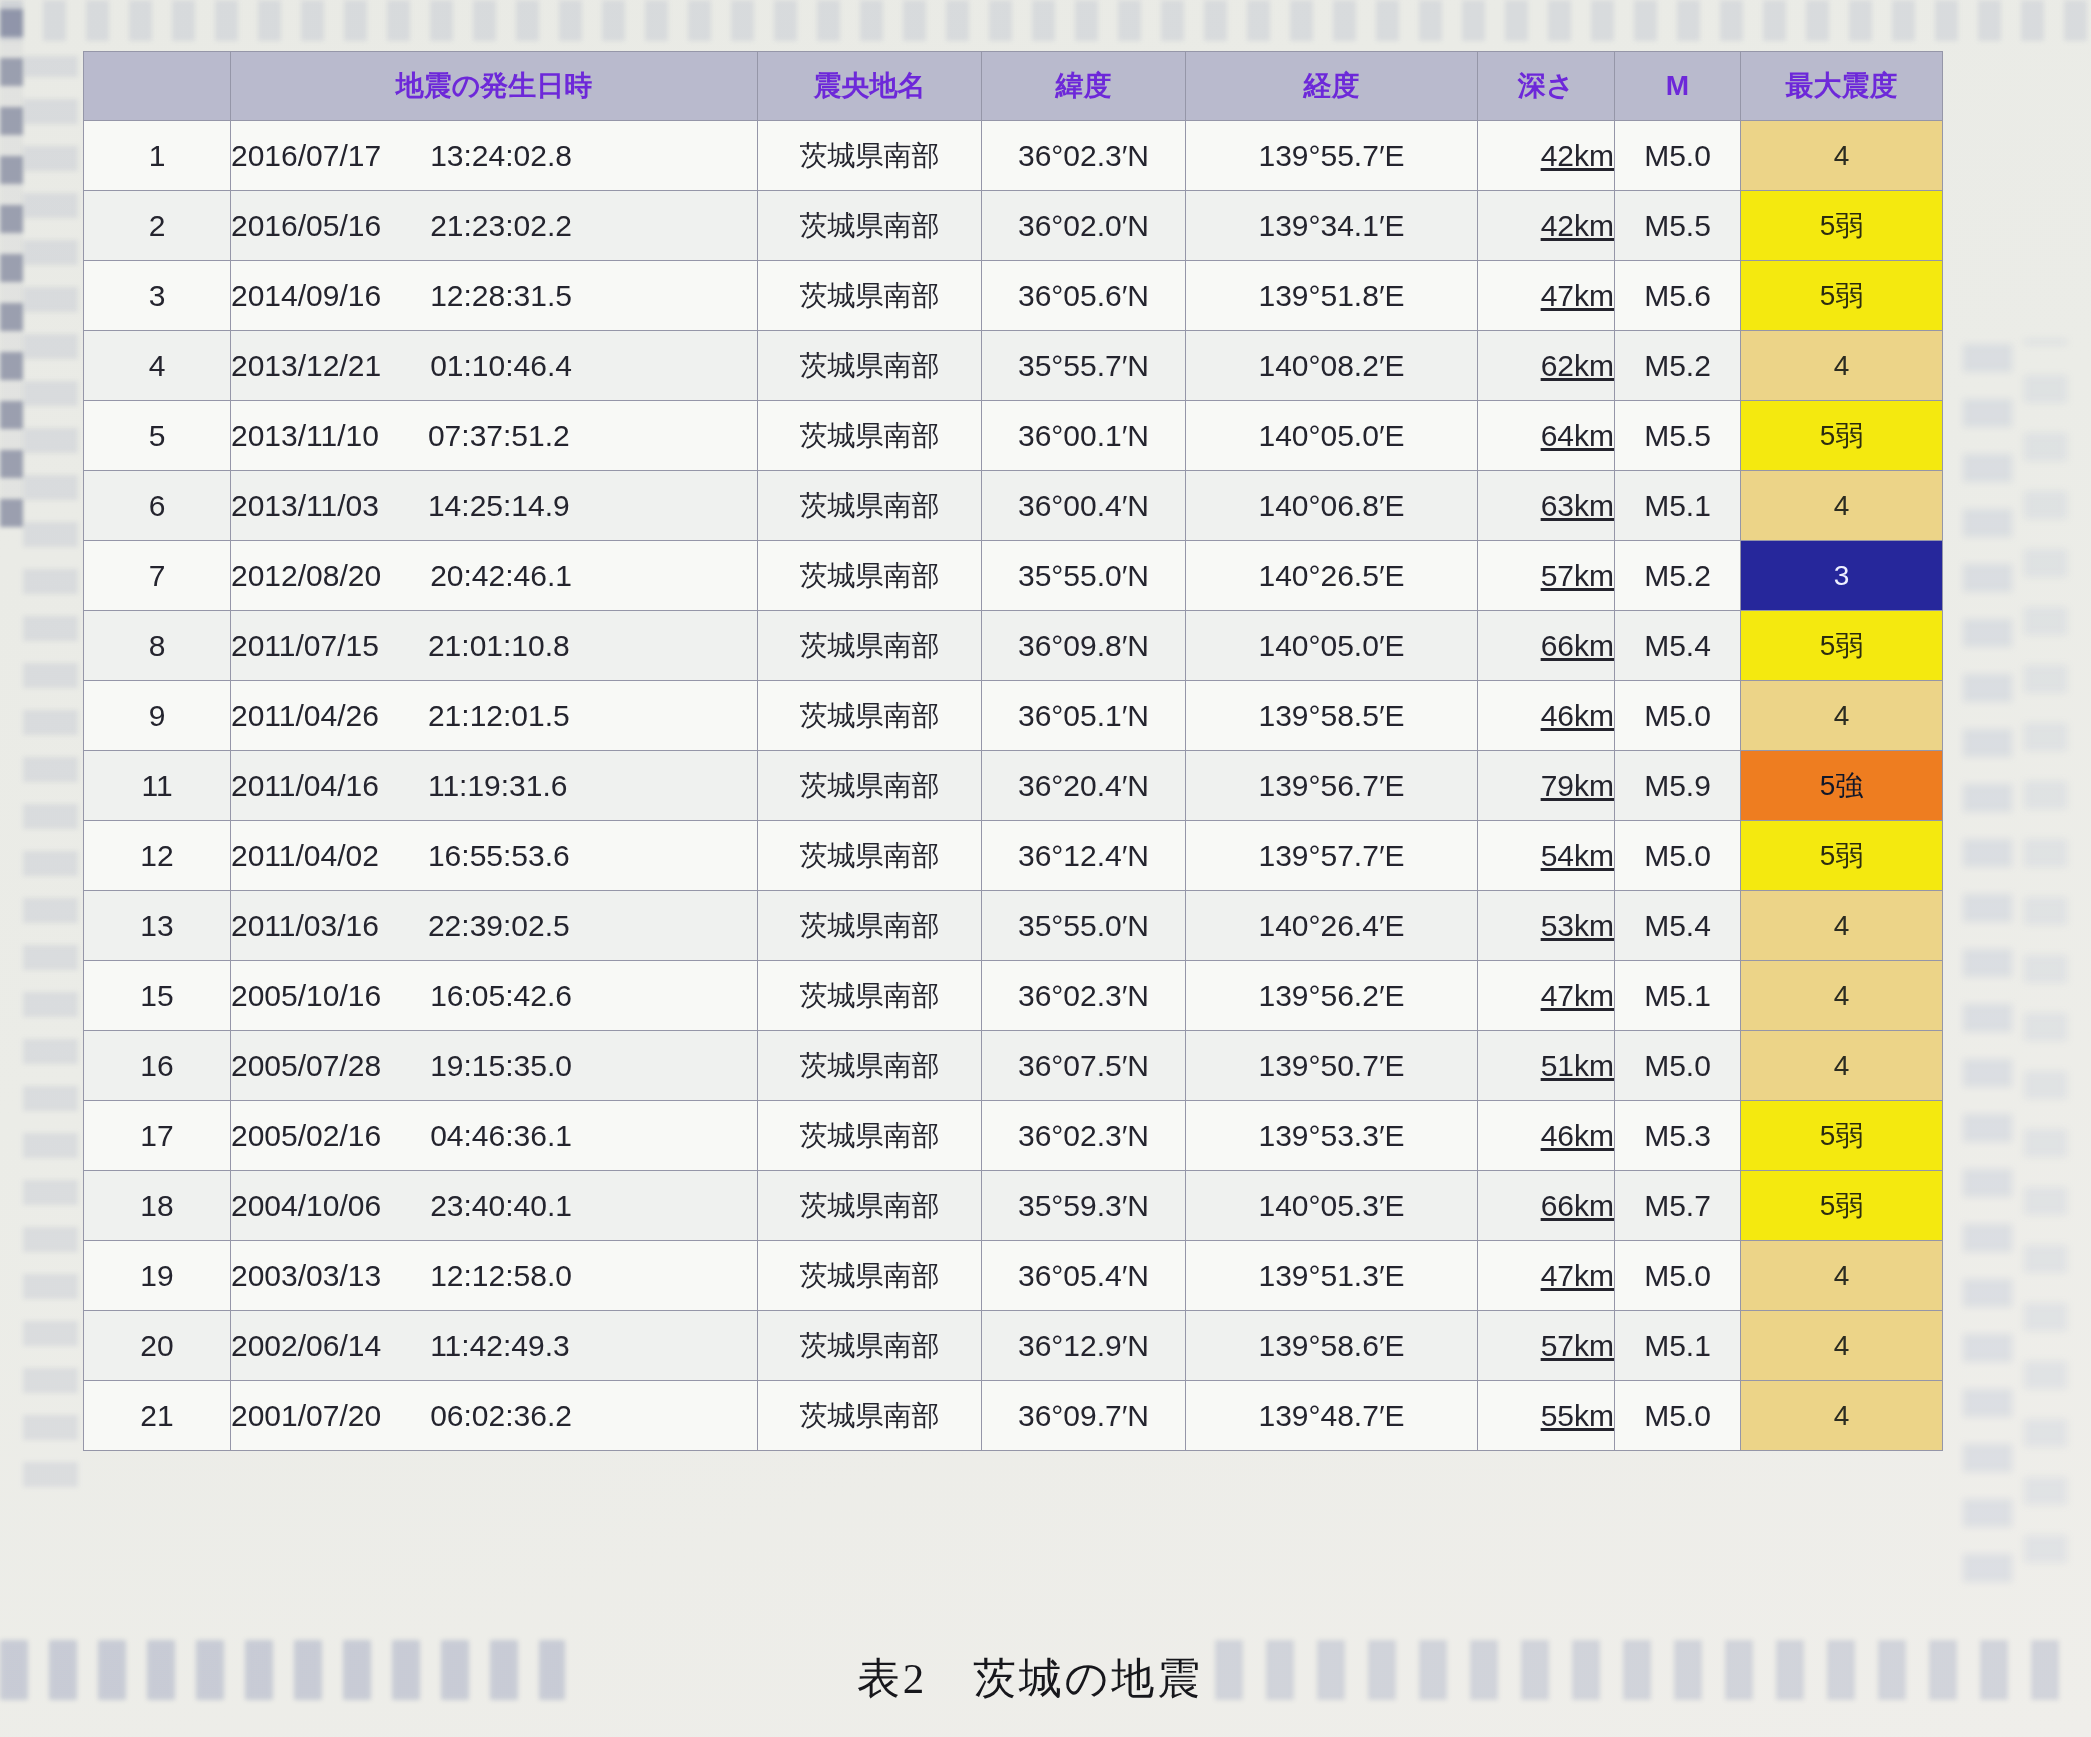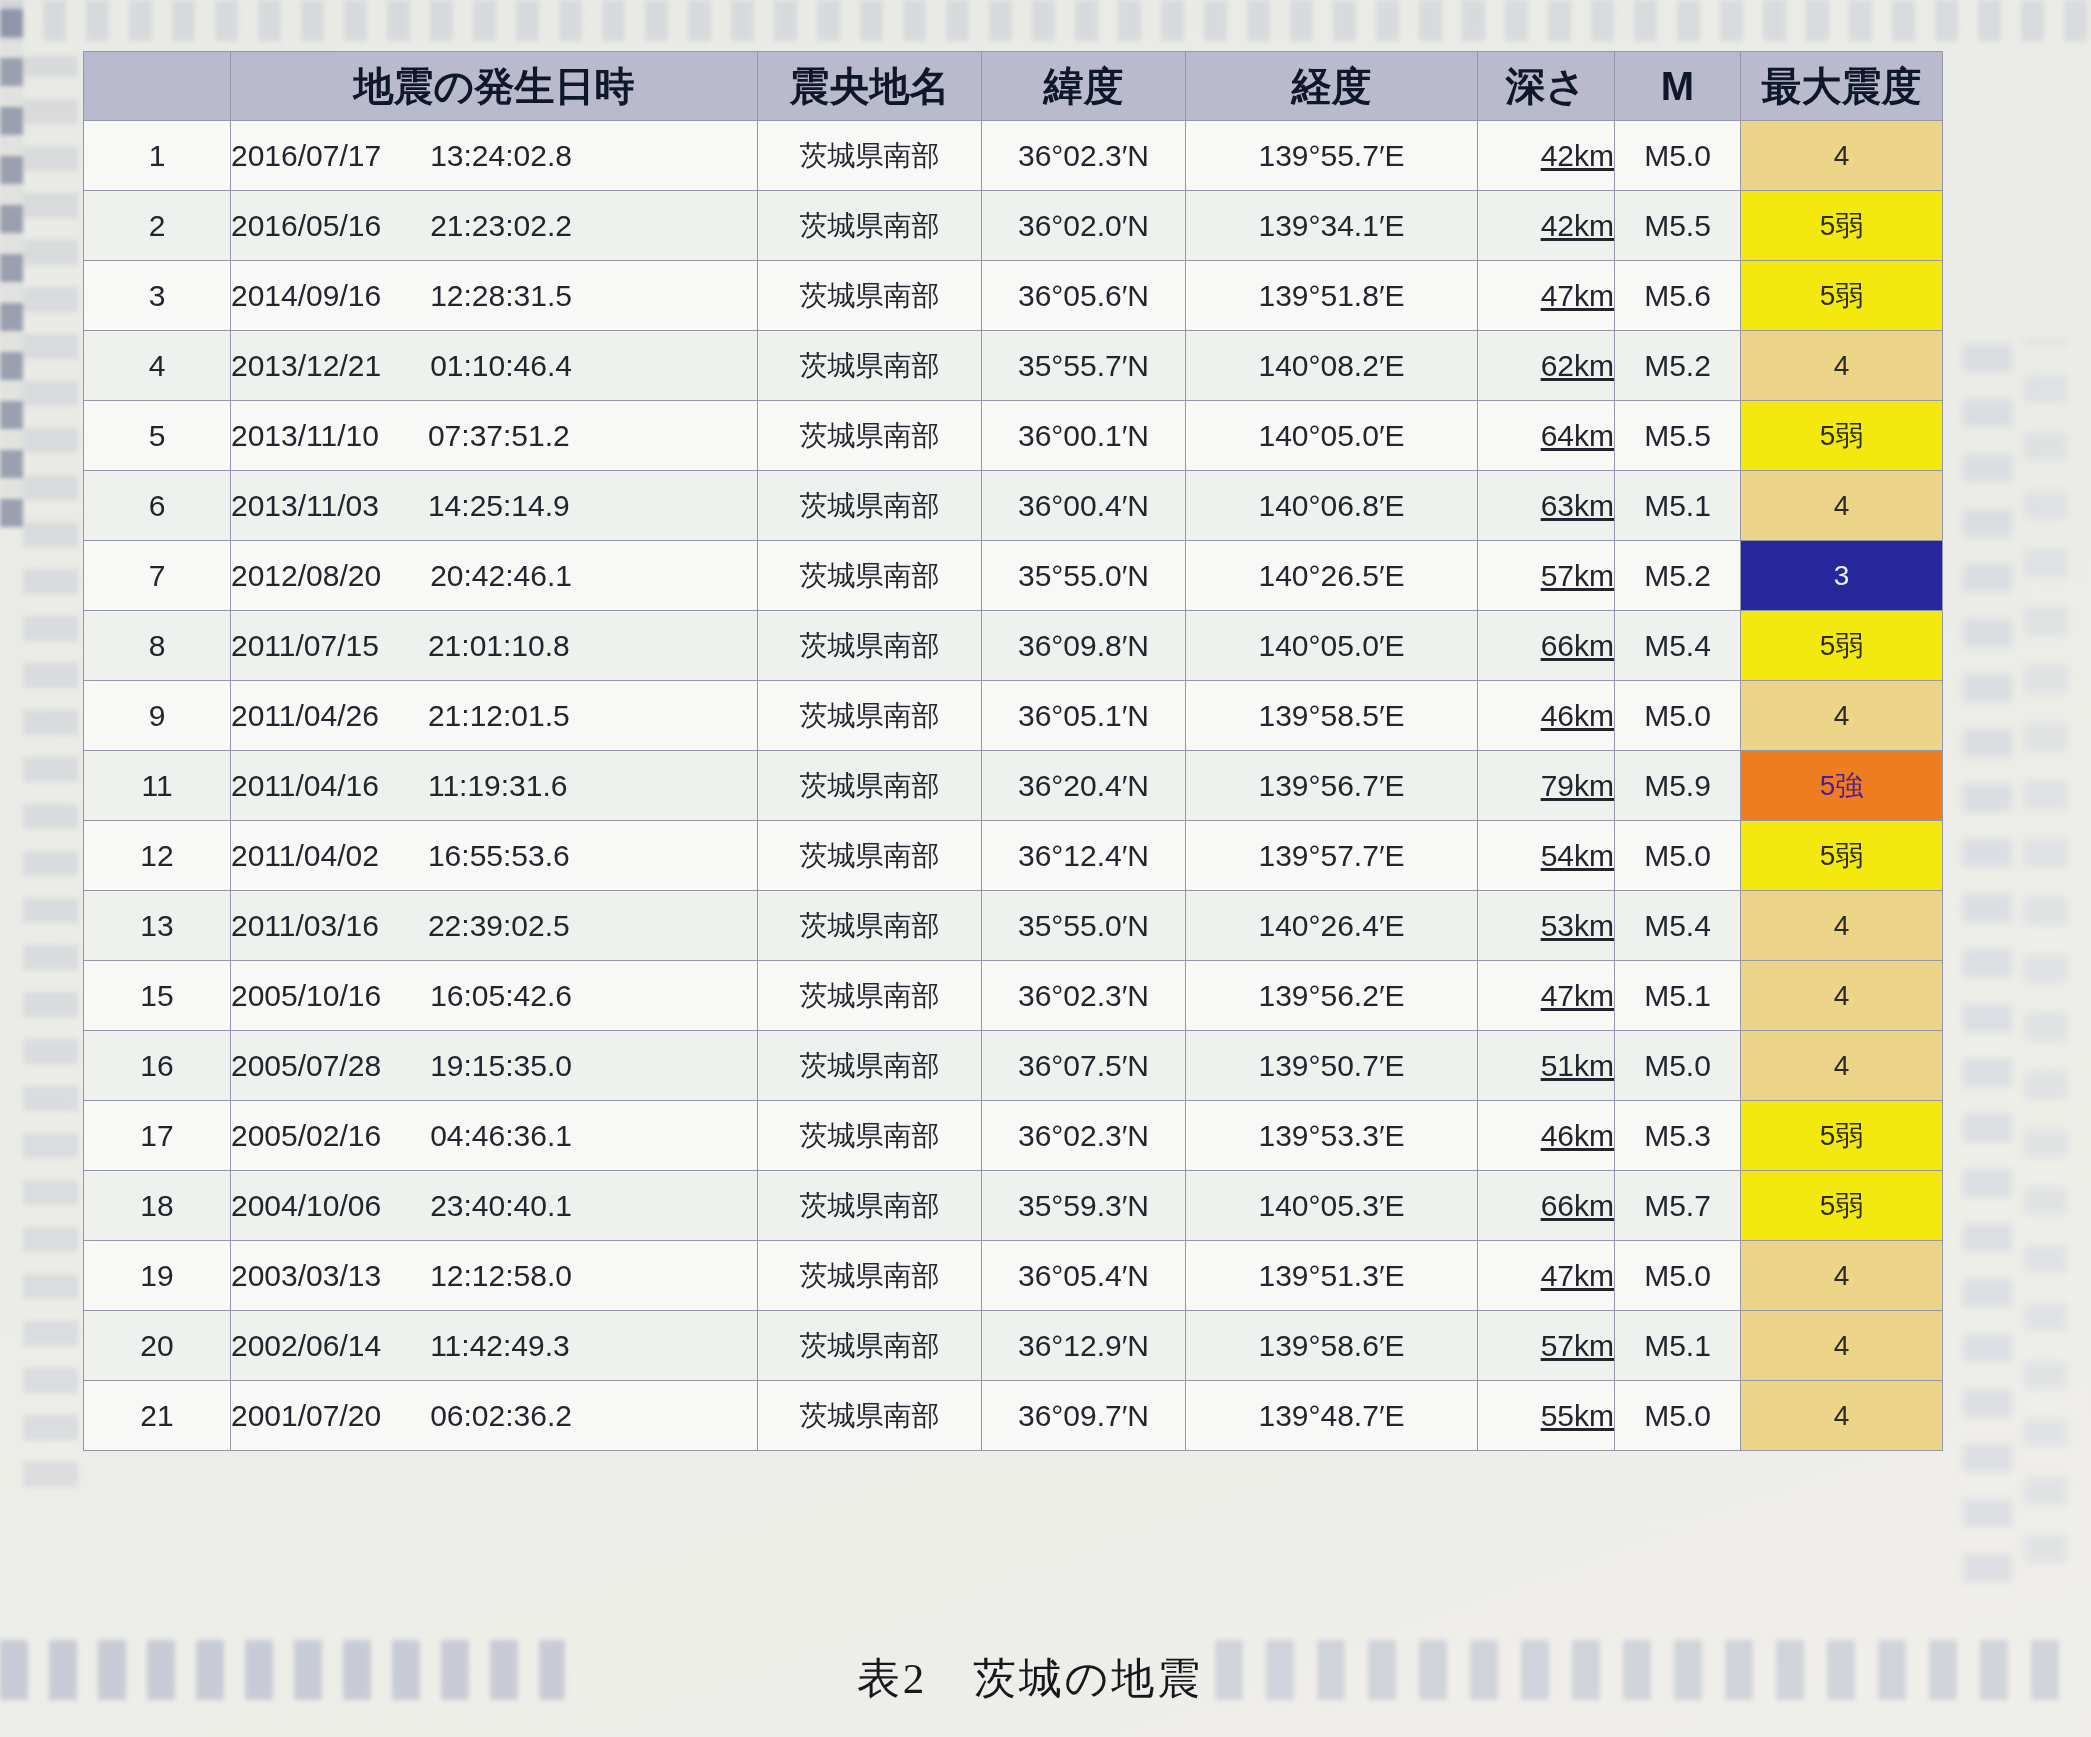--- a/index.html
+++ b/index.html
@@ -35,22 +35,22 @@
   table.quakes{
     position:absolute;left:83px;top:51px;width:1860px;
     border-collapse:collapse;table-layout:fixed;
     background:#f8f8f5;border:1.9px solid #7e7e90;
     font-size:30px;color:#24242e;
   }
   table.quakes th,table.quakes td{
     border:0.9px solid #9596a8;overflow:hidden;white-space:nowrap;padding:0;
   }
   table.quakes thead th{
-    height:68px;background:#b9bacd;color:#0f172a;
-    font-weight:bold;font-size:40px;text-align:center;
+    height:68px;background:#b9bacd;color:#6d28d9;
+    font-weight:bold;font-size:28px;text-align:center;
   }
   table.quakes tbody td{height:69px;}
   table.quakes tbody tr:nth-child(even) td{background:#eff1ef;}
   table.quakes tbody tr:nth-child(odd)  td{background:#f8f9f6;}
   .c-no  {text-align:center;}
   .c-date{text-align:left;padding-left:34px;}
   .c-date .t{margin-left:49px;}
   .c-epi {text-align:center;font-size:28px;font-family:Liberation Serif, serif;}
   .c-lat,.c-lon{text-align:center;}
   .c-dep {text-align:right;padding-right:22.6px;text-decoration:underline;}
@@ -192,21 +192,21 @@
           <td class="c-int" style="background: rgb(236, 212, 136); color: rgb(43, 43, 32);">4</td>
         </tr>
         <tr>
           <td class="c-no">11</td>
           <td class="c-date"><span class="d">2011/04/16</span><span class="t">11:19:31.6</span></td>
           <td class="c-epi">茨城県南部</td>
           <td class="c-lat">36°20.4′N</td>
           <td class="c-lon">139°56.7′E</td>
           <td class="c-dep">79km</td>
           <td class="c-mag">M5.9</td>
-          <td class="c-int" style="background: rgb(238, 125, 32); color: #4c1d95;">5強</td>
+          <td class="c-int" style="background: rgb(238, 125, 32); color: #0f172a;">5強</td>
         </tr>
         <tr>
           <td class="c-no">12</td>
           <td class="c-date"><span class="d">2011/04/02</span><span class="t">16:55:53.6</span></td>
           <td class="c-epi">茨城県南部</td>
           <td class="c-lat">36°12.4′N</td>
           <td class="c-lon">139°57.7′E</td>
           <td class="c-dep">54km</td>
           <td class="c-mag">M5.0</td>
           <td class="c-int" style="background: rgb(244, 233, 15); color: rgb(43, 43, 16);">5弱</td>

